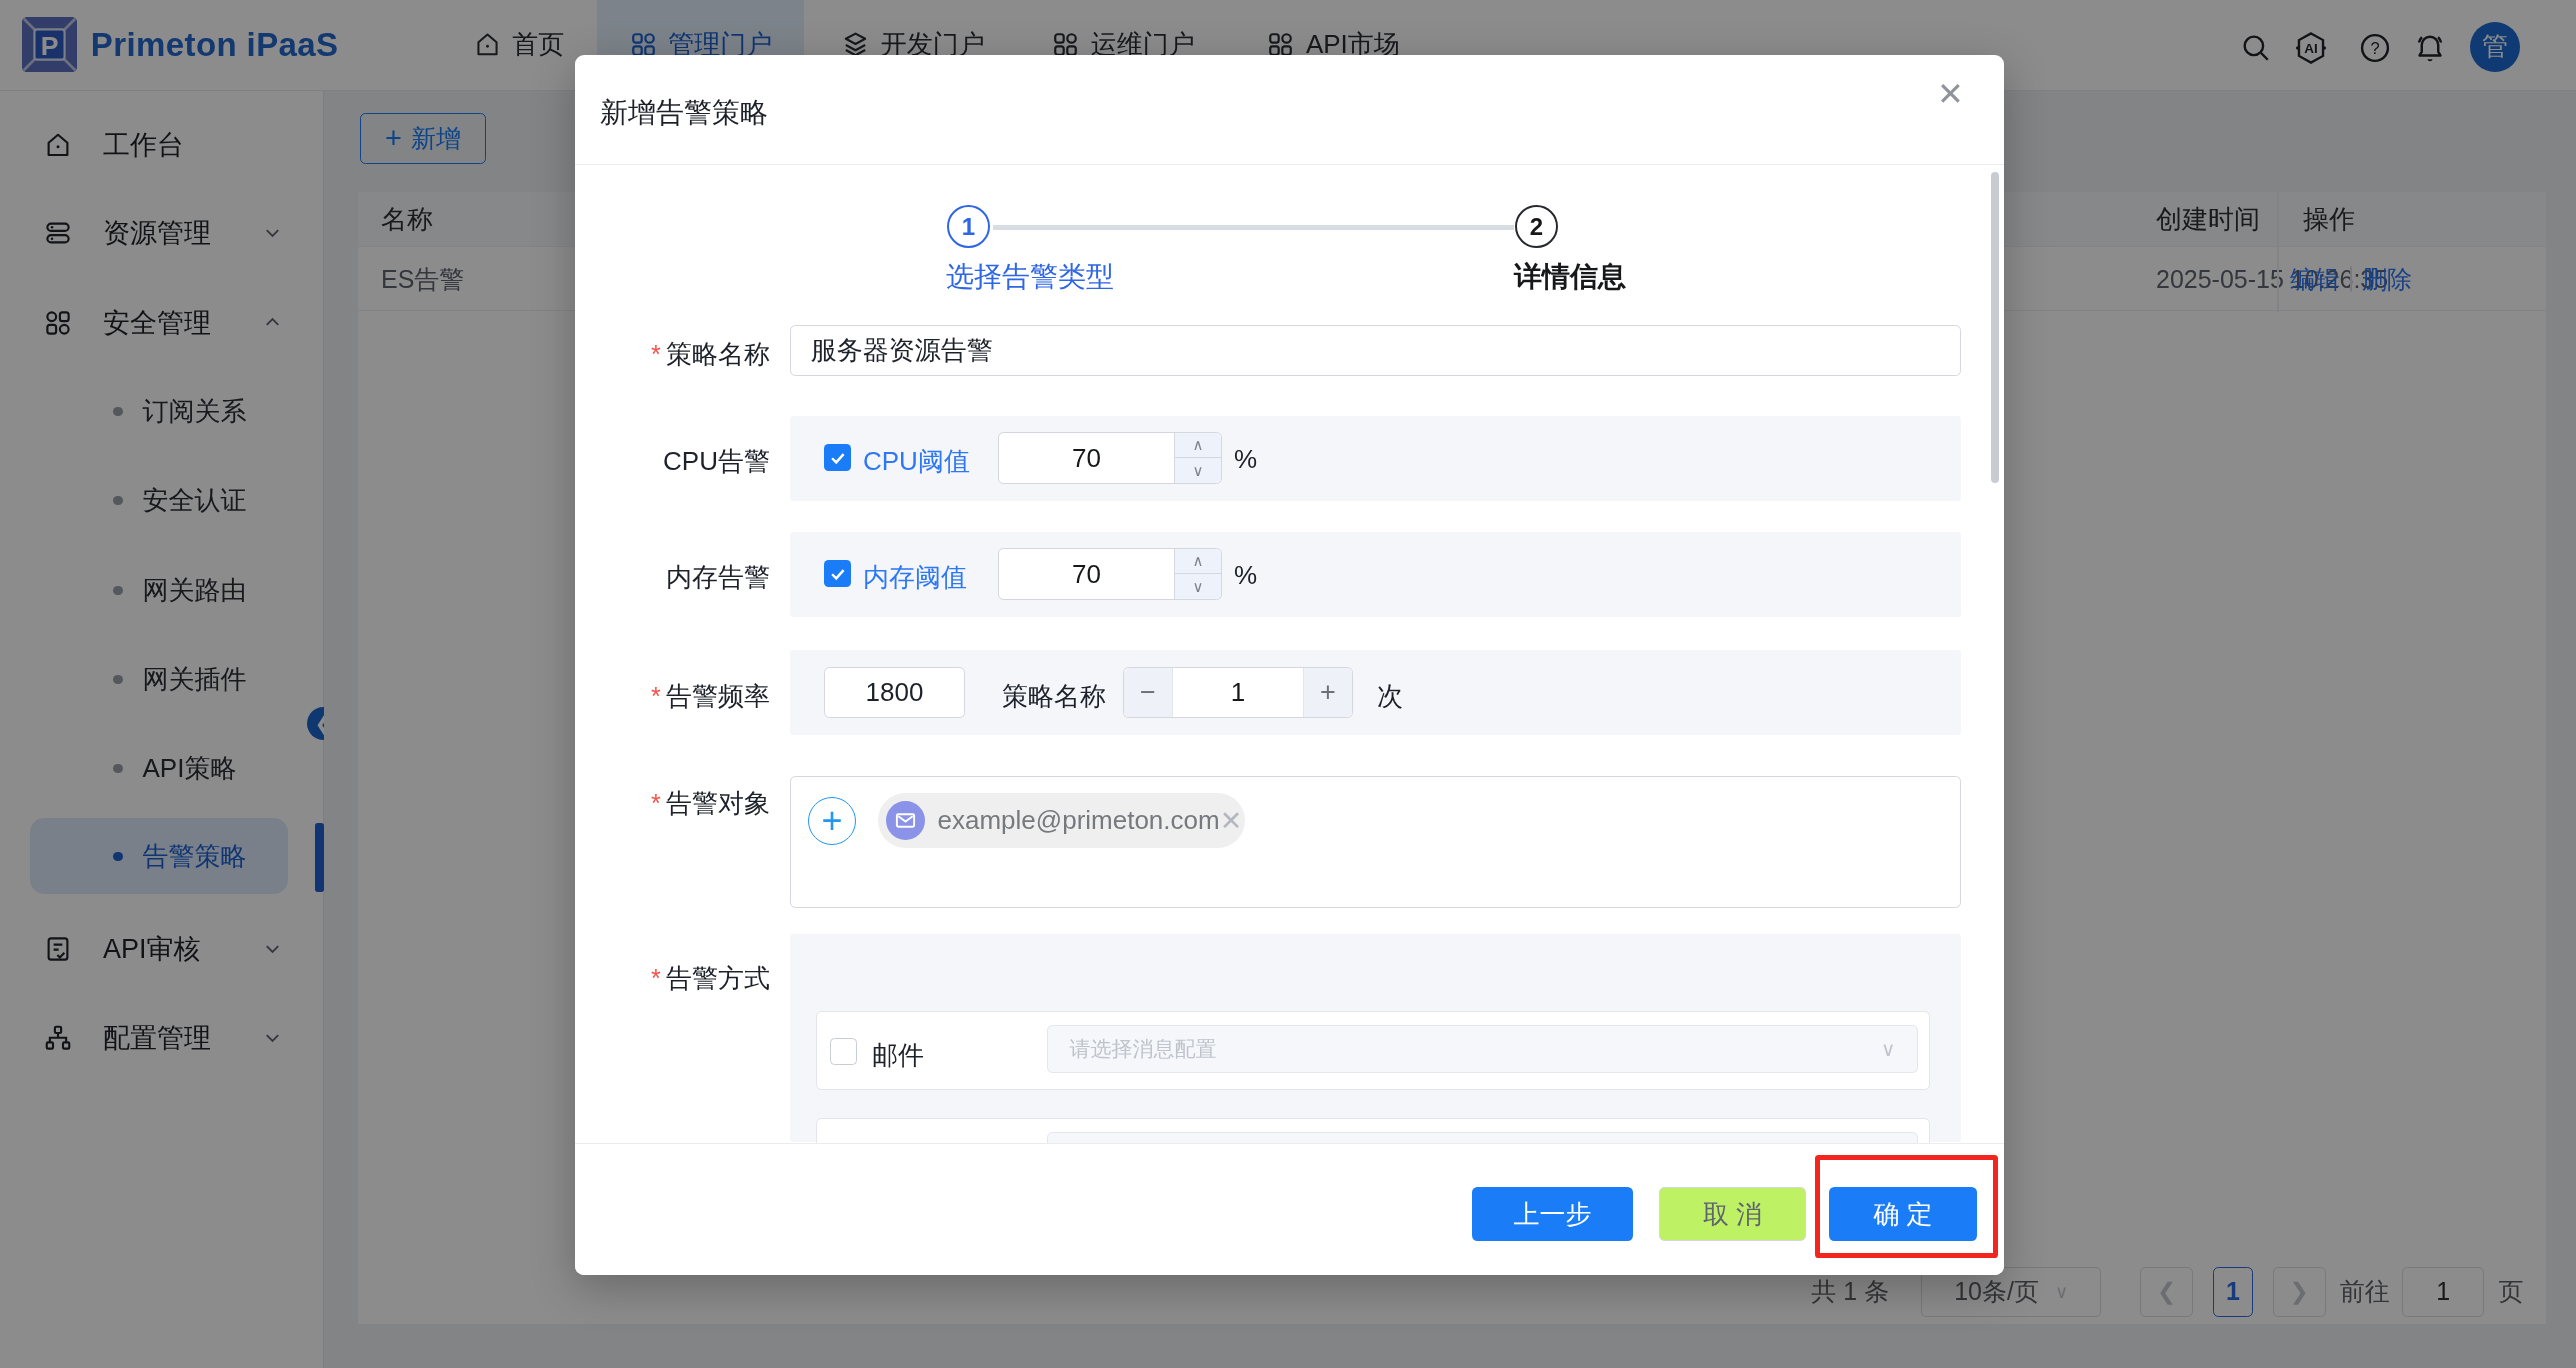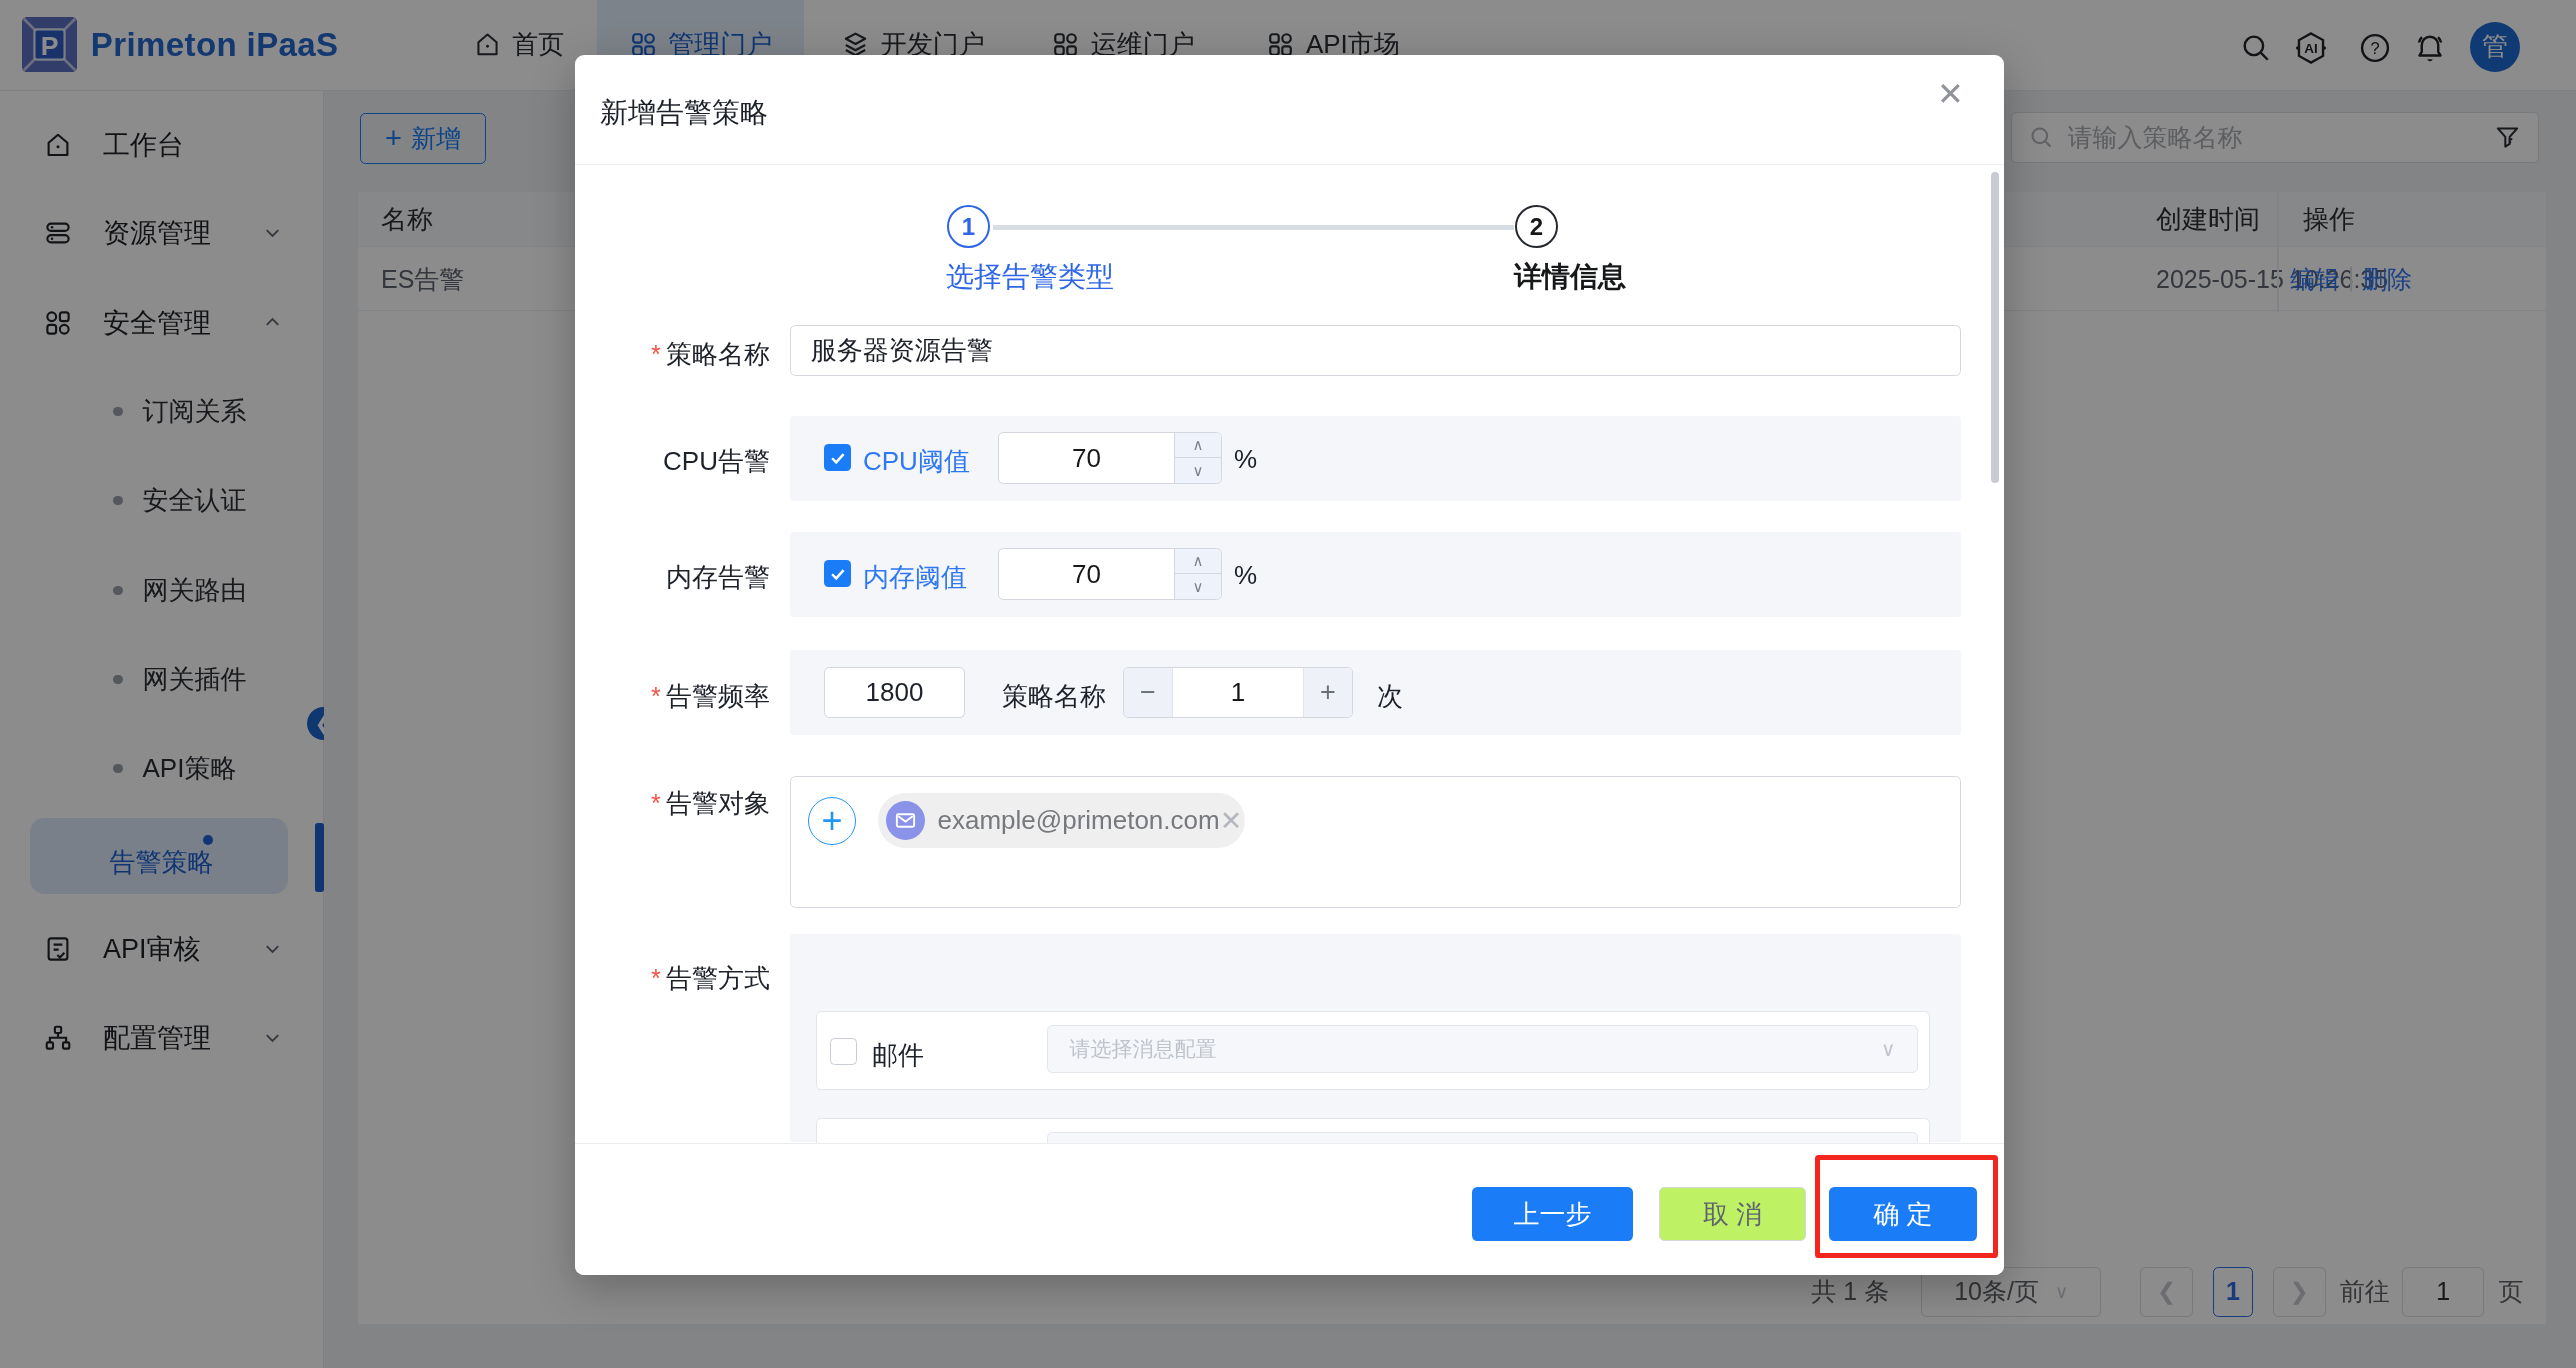--- a/index.html
+++ b/index.html
@@ -260,21 +260,21 @@
   </div>
   <div class="s-sub" style="top:567px;">
     <span class="s-dot"></span>
     <span>网关插件</span>
   </div>
   <div class="s-sub" style="top:656px;">
     <span class="s-dot"></span>
     <span>API策略</span>
   </div>
   <div class="s-active-pill"></div>
-  <div class="s-sub active" style="top:744px;flex-direction:column;">
+  <div class="s-sub active" style="top:744px;">
     <span class="s-dot"></span>
     <span>告警策略</span>
   </div>
   <div class="s-active-bar"></div>
   <div class="s-item" style="top:836px;">
     <span class="ic">
         <svg viewBox="0 0 24 24" fill="none" stroke="currentColor" stroke-width="1.7">
           <rect x="4.5" y="3.5" width="15" height="17" rx="2"></rect>
           <path d="M8.5 8.5h7M8.5 12.5h4"></path>
           <path d="m11.5 16.8 2 2 3.6-3.8"></path>
@@ -305,31 +305,20 @@
   </div>
   <div class="collapse-btn">❮</div>
 </div>
 
 <div class="content">
   <div class="add-btn">
     <span style="font-size:29px;line-height:1;">+</span>
     <span>新增</span>
   </div>
 
-  <div class="search-box">
-    <svg class="mag" viewBox="0 0 24 24" fill="none" stroke="currentColor" stroke-width="1.8">
-        <circle cx="10.5" cy="10.5" r="6.5"></circle>
-        <path d="m15.5 15.5 4.5 4.5"></path>
-      </svg>
-    <input type="text" placeholder="请输入策略名称" style="">
-    <svg class="funnel" viewBox="0 0 24 24" fill="none" stroke="currentColor" stroke-width="1.7">
-        <path d="M4 4.5h16l-6.2 7v5.8l-3.6 2.2v-8z" stroke-linejoin="round"></path>
-        <path d="M13 13.5h3M13 16h2"></path>
-      </svg>
-  </div>
 
   <div class="table-card">
     <div class="t-header">
       <span class="cell" style="left:23px;">名称</span>
       <span class="cell" style="left:1798px;">创建时间</span>
       <span class="cell" style="left:1945px;">操作</span>
     </div>
     <div class="t-row">
       <span class="cell" style="left:23px;">ES告警</span>
       <span class="cell" style="left:1798px;">2025-05-15 10:26:35</span>

